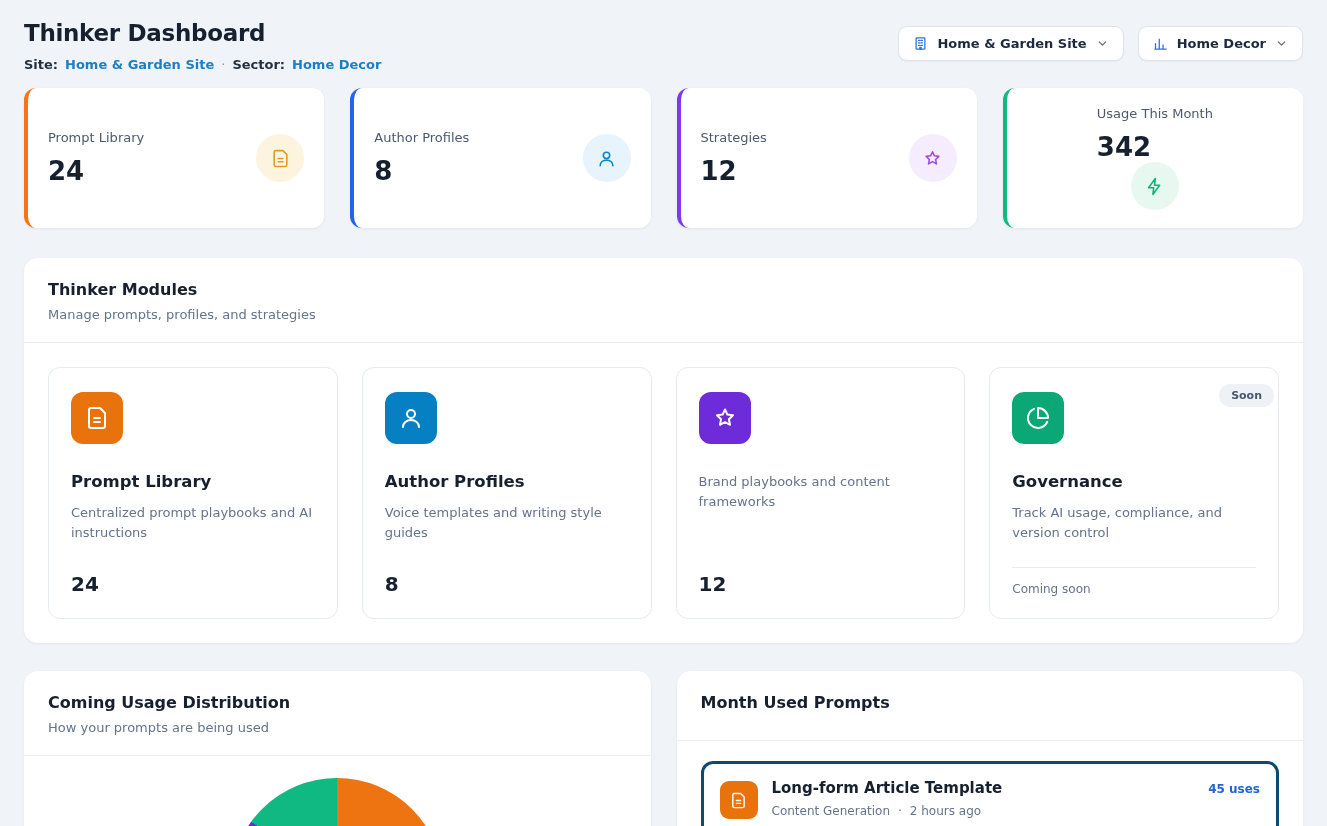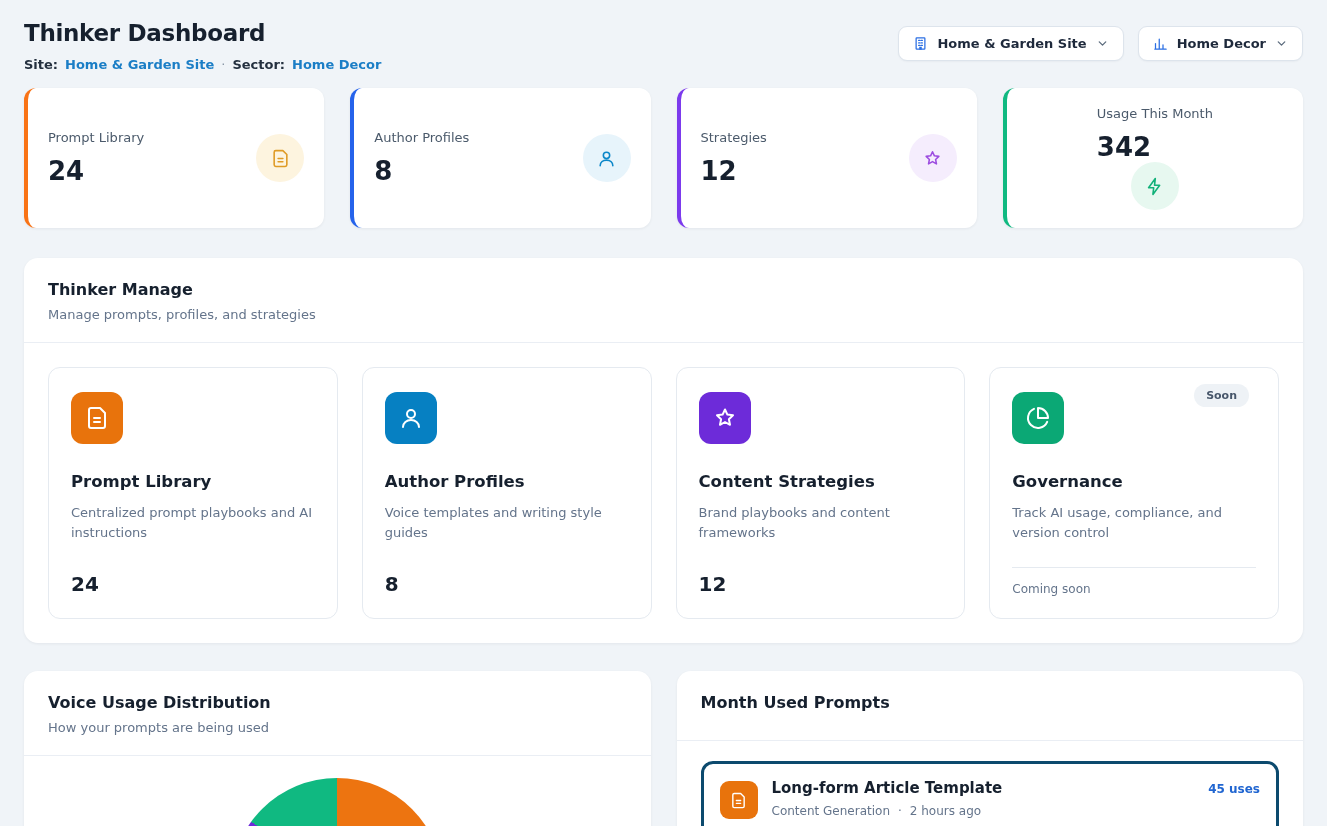--- a/index.html
+++ b/index.html
@@ -62,21 +62,21 @@
   }
   .module-icon { width:52px; height:52px; border-radius:12px; display:flex; align-items:center; justify-content:center; color:#fff; margin-bottom:28px; flex:none; }
   .sq-orange { background:#e8730c; }
   .sq-blue   { background:#0680c2; }
   .sq-purple { background:#6d2bd9; }
   .sq-green  { background:#0ba875; }
   .module-title { font-size:16.5px; font-weight:700; color:#16202e; margin-bottom:12px; }
   .module-desc { font-size:13px; color:#64748b; line-height:1.55; }
   .module-count { margin-top:auto; font-size:20px; font-weight:700; color:#16202e; padding-top:16px; }
   .soon-badge {
-    position:absolute; top:16px; right:29px;
+    position:absolute; top:16px; right:4px;
     background:#eef2f6; color:#47566a; font-size:11px; font-weight:600;
     padding:5px 12px; border-radius:999px;
   }
   .module-divider { border:none; border-top:1px solid #e5eaf0; margin:18px 0 0; width:100%; }
   .module-footnote { font-size:12px; color:#64748b; padding-top:14px; margin-top:auto; }
   .module-card .module-divider { margin-top:auto; }
   .module-card .module-footnote { margin-top:0; }
 
   
   .bottom-row { display:grid; grid-template-columns:1fr 1fr; gap:26px; }
@@ -190,21 +190,21 @@
       <div class="stat-icon tint-green">
         <svg width="19" height="19" viewBox="0 0 24 24" fill="none" stroke="currentColor" stroke-width="2" stroke-linecap="round" stroke-linejoin="round">
             <path d="M13 2L4.5 13.5H11l-1 8.5 8.5-11.5H12z"></path>
           </svg>
       </div>
     </div>
   </div>
 
   <div class="panel modules-panel">
     <div class="panel-head">
-      <div class="panel-title">Thinker Manage</div>
+      <div class="panel-title">Thinker Modules</div>
       <div class="panel-sub">Manage prompts, profiles, and strategies</div>
     </div>
     <div class="modules-body">
 
       <div class="module-card">
         <div class="module-icon sq-orange">
           <svg width="24" height="24" viewBox="0 0 24 24" fill="none" stroke="currentColor" stroke-width="2" stroke-linecap="round" stroke-linejoin="round">
               <path d="M6 2h9l5 5v13a2 2 0 0 1-2 2H6a2 2 0 0 1-2-2V4a2 2 0 0 1 2-2z"></path>
               <path d="M9 12h6M9 16h6"></path>
             </svg>
@@ -225,21 +225,20 @@
         <div class="module-desc">Voice templates and writing style guides</div>
         <div class="module-count">8</div>
       </div>
 
       <div class="module-card">
         <div class="module-icon sq-purple">
           <svg width="24" height="24" viewBox="0 0 24 24" fill="none" stroke="currentColor" stroke-width="2" stroke-linecap="round" stroke-linejoin="round">
               <path d="M12 3.5l2.4 5.1 5.6.7-4.1 3.9 1.1 5.6-5-2.8-5 2.8 1.1-5.6L4 9.3l5.6-.7z"></path>
             </svg>
         </div>
-        <div class="module-title">Content Strategies</div>
         <div class="module-desc">Brand playbooks and content frameworks</div>
         <div class="module-count">12</div>
       </div>
 
       <div class="module-card">
         <span class="soon-badge">Soon</span>
         <div class="module-icon sq-green">
           <svg width="24" height="24" viewBox="0 0 24 24" fill="none" stroke="currentColor" stroke-width="2" stroke-linecap="round" stroke-linejoin="round">
               <path d="M21.2 15.9A10 10 0 1 1 8 2.8"></path>
               <path d="M22 12A10 10 0 0 0 12 2v10z"></path>
@@ -251,21 +250,21 @@
         <div class="module-footnote">Coming soon</div>
       </div>
 
     </div>
   </div>
 
   <div class="bottom-row">
 
     <div class="panel">
       <div class="panel-head">
-        <div class="panel-title">Voice Usage Distribution</div>
+        <div class="panel-title">Coming Usage Distribution</div>
         <div class="panel-sub">How your prompts are being used</div>
       </div>
       <div class="chart-body">
         <div class="donut" style="background: conic-gradient(rgb(237, 116, 16) 0%, rgb(237, 116, 16) 55%, rgb(37, 99, 235) 55%, rgb(37, 99, 235) 70%, rgb(109, 43, 217) 70%, rgb(109, 43, 217) 85%, rgb(16, 185, 129) 85%, rgb(16, 185, 129) 100%);">
           <span class="donut-label">15%</span>
         </div>
       </div>
     </div>
 
     <div class="panel">

